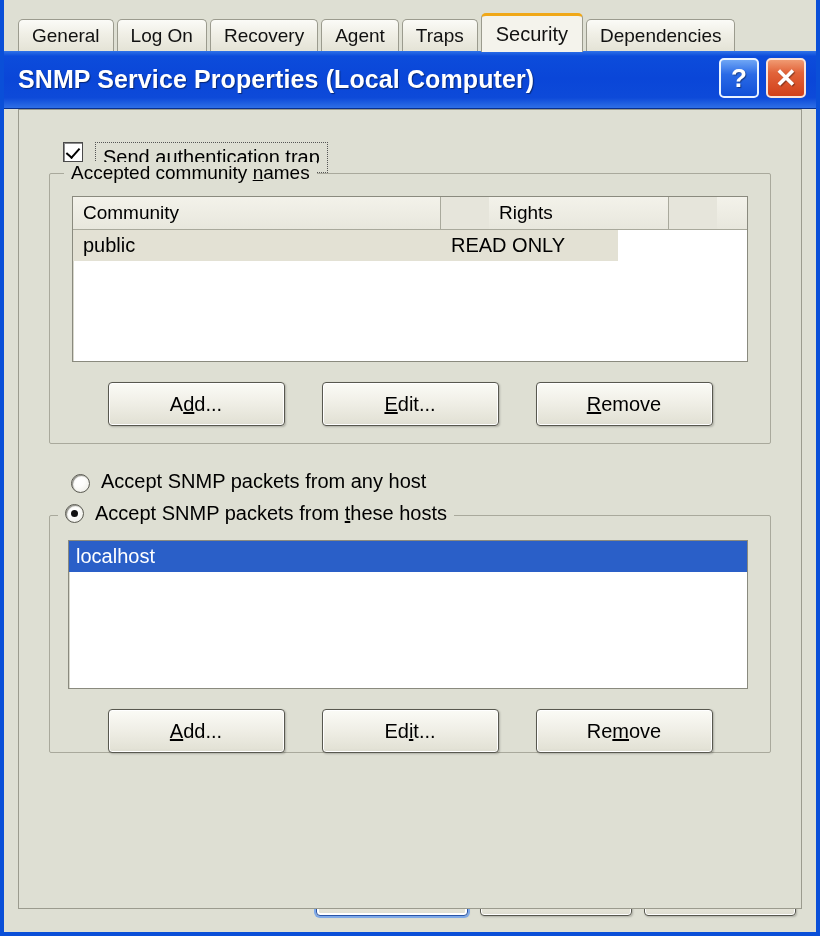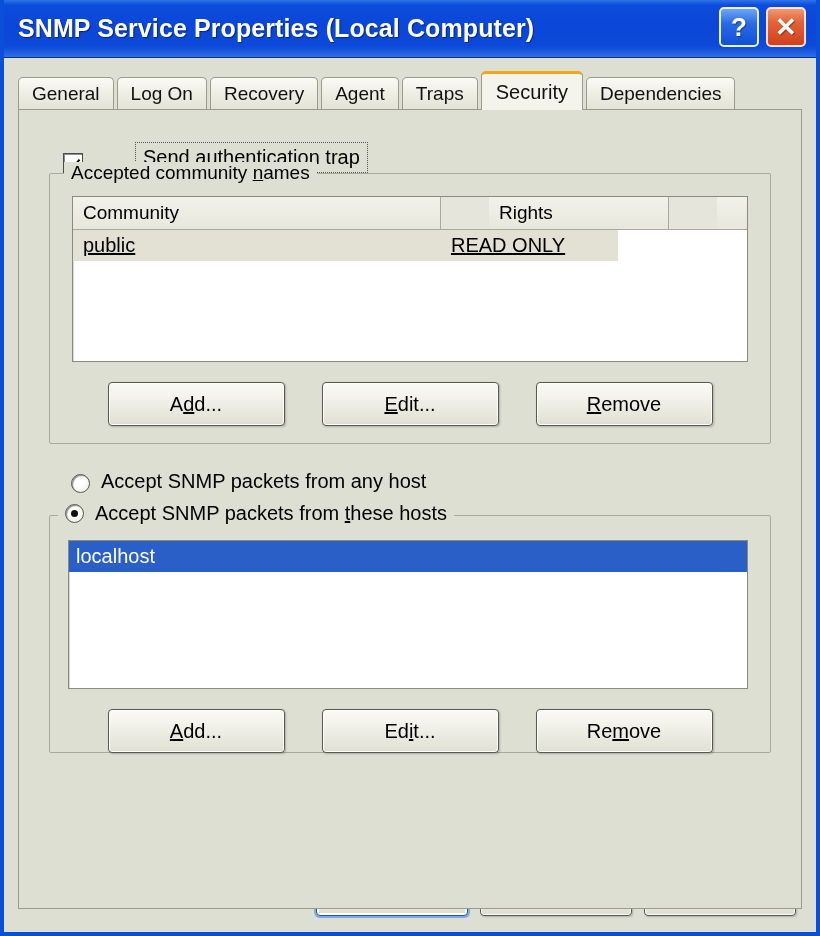--- a/index.html
+++ b/index.html
@@ -121,23 +121,22 @@
     border: 1px solid #9b9b8e;
     border-top: 1px solid #9b9b8e;
     box-sizing: border-box;
     padding: 18px 22px;
     z-index: 1;
   }
 
   
   #checkbox-row {
     display: flex;
-    align-items: flex-end;
+    align-items: flex-start;
     margin: 14px 0 0 22px;
-    gap: 40px;
   }
   .xp-checkbox {
     width: 20px;
     height: 20px;
     background: #ffffff;
     border: 1px solid #4a4a4a;
     box-shadow: inset 1px 1px 0 #8d8d8d;
     position: relative;
     box-sizing: border-box;
     flex: 0 0 auto;
@@ -331,56 +330,56 @@
     bottom: 16px;
     display: flex;
     gap: 12px;
   }
 </style>
 </head>
 <body>
 
 <div id="window">
 
-  <div id="titlebar">
-    <div id="title-text">SNMP Service Properties (Local Computer)</div>
-    <div class="tb-buttons">
-      <div class="tb-btn tb-help">?</div>
-      <div class="tb-btn tb-close">✕</div>
-    </div>
-  </div>
-
   <div id="tabstrip">
     <div class="tab">General</div>
     <div class="tab">Log On</div>
     <div class="tab">Recovery</div>
     <div class="tab">Agent</div>
     <div class="tab">Traps</div>
     <div class="tab active">Security</div>
     <div class="tab">Dependencies</div>
   </div>
 
+  <div id="titlebar">
+    <div id="title-text">SNMP Service Properties (Local Computer)</div>
+    <div class="tb-buttons">
+      <div class="tb-btn tb-help">?</div>
+      <div class="tb-btn tb-close">✕</div>
+    </div>
+  </div>
+
   <div id="tabpanel">
 
     <div id="checkbox-row">
       <div class="xp-checkbox checked"></div>
       <div id="checkbox-label"><span>Send a</span><span class="acc">u</span><span>thentication trap</span></div>
     </div>
 
     <div class="groupbox" style="height:271px;">
       <div class="legend"><span>Accepted community </span><span class="acc">n</span><span>ames</span></div>
 
       <div class="listview" style="margin:22px 22px 0 22px; height:166px;">
         <div class="lv-header">
           <div class="lv-th" style="width:368px;">Community</div>
           <div class="lv-th" style="width:180px;">Rights</div>
           <div class="lv-th" style="flex:1; border-right:none;"></div>
         </div>
         <div class="lv-body">
-          <div class="lv-row selected-inactive" style="width:545px;text-decoration:underline;">
+          <div class="lv-row selected-inactive" style="width:545px;">
             <div class="lv-cell" style="width:368px;">public</div>
             <div class="lv-cell" style="width:177px;">READ ONLY</div>
           </div>
         </div>
       </div>
 
       <div class="btn-row" style="margin-top:20px;">
         <div class="xp-button wide">
             <span>A</span>
             <span class="acc">d</span>

